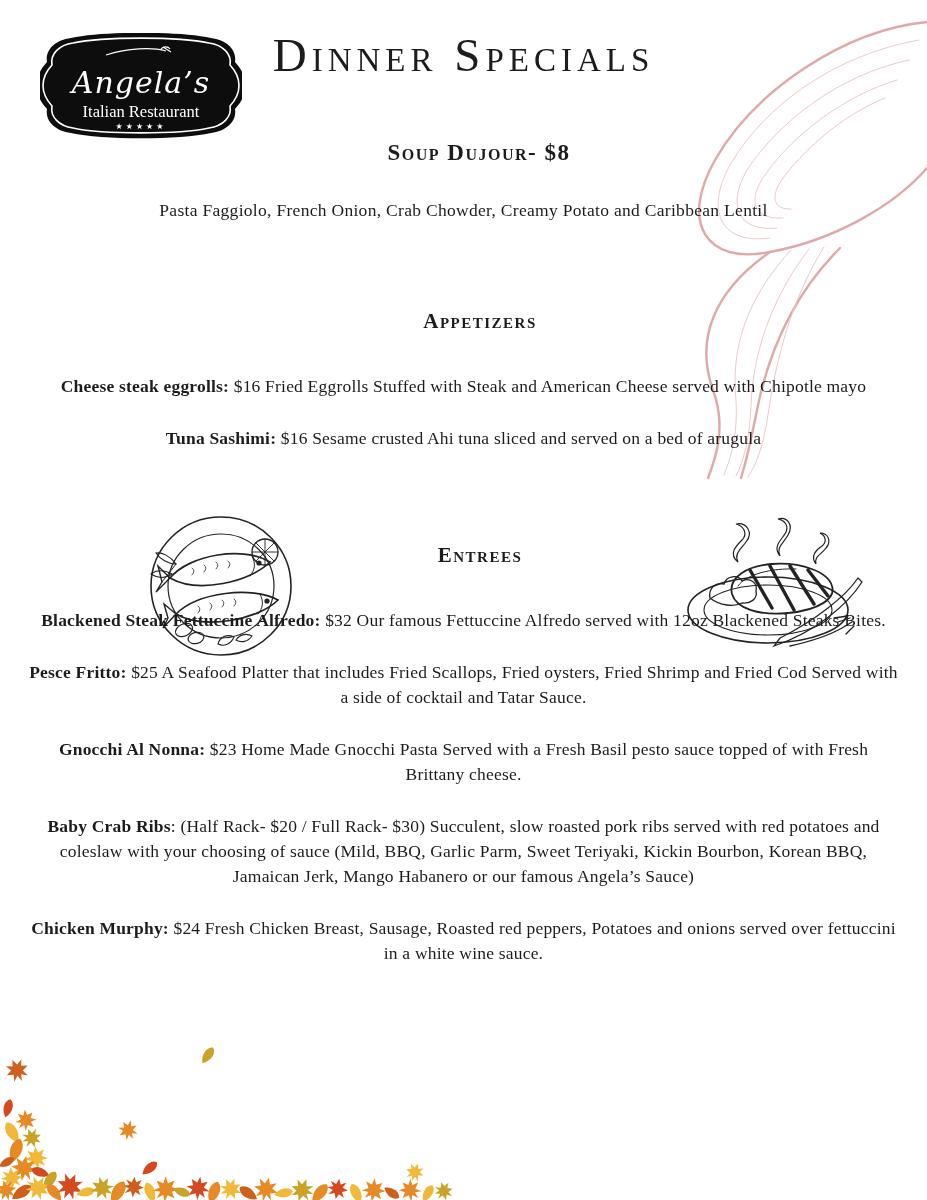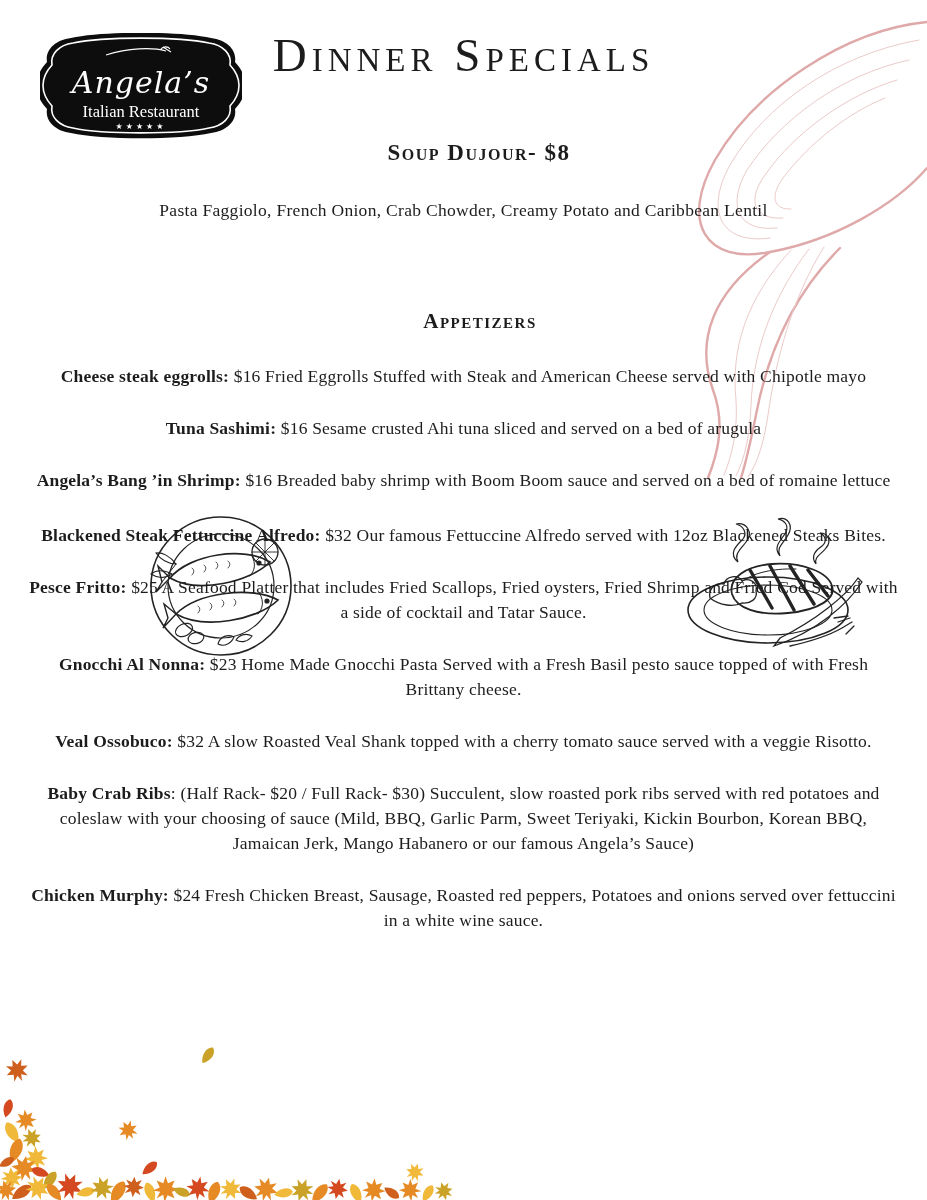--- a/index.html
+++ b/index.html
@@ -49,21 +49,21 @@
   .heading-entrees   { margin-top: 92px; }
   
   .soup-list {
     margin: 34px auto 0 auto;
     text-align: center;
     font-size: 17.5px;
     letter-spacing: 0.3px;
     max-width: 880px;
     position: relative; z-index: 2;
   }
-  .menu-list { margin: 30px auto 0 auto; padding: 0 29px; position: relative; z-index: 2; }
+  .menu-list { margin: 40px auto 0 auto; padding: 0 29px; position: relative; z-index: 2; }
   .menu-item {
     margin: 0 0 27px 0;
     text-align: center;
     font-size: 17.5px;
     line-height: 25px;
     letter-spacing: 0.2px;
   }
   .menu-item .item-name { font-weight: 700; }
   
   .swirl   { position:absolute; top:0; right:0; width:332px; height:490px; z-index:1; }
@@ -107,21 +107,20 @@
   <h2 class="soup-heading">Soup Dujour- $8</h2>
   <p class="soup-list">Pasta Faggiolo, French Onion, Crab Chowder, Creamy Potato and Caribbean Lentil</p>
 
   <h2 class="section-heading heading-appetizers">Appetizers</h2>
   <div class="menu-list">
 
       <p class="menu-item"><strong class="item-name">Cheese steak eggrolls:</strong><span> $16 Fried Eggrolls Stuffed with Steak and American Cheese served with Chipotle mayo</span></p>
 
       <p class="menu-item"><strong class="item-name">Tuna Sashimi:</strong><span> $16 Sesame crusted Ahi tuna sliced and served on a bed of arugula</span></p>
 
-      <p class="menu-item"><strong class="item-name">Angela’s Bang ’in Shrimp:</strong><span> $16 Breaded baby shrimp with Boom Boom sauce and served on a bed of romaine lettuce</span></p>
     </div>
 
   <svg class="fish-illustration" viewBox="0 0 178 148" aria-hidden="true">
     <g fill="none" stroke="#232323" stroke-width="1.6" stroke-linecap="round">
       <ellipse cx="89" cy="74" rx="70" ry="69"></ellipse>
       <ellipse cx="89" cy="74" rx="53" ry="52" stroke-width="1.2"></ellipse>
 
       <circle cx="133" cy="40" r="13" stroke-width="1.3"></circle>
       <path d="M133 27 v26 M120 40 h26 M124 31 l18 18 M142 31 l-18 18" stroke-width="0.9"></path>
 
@@ -141,20 +140,21 @@
       <circle cx="135" cy="89" r="1.8" fill="#232323"></circle>
       <path d="M66 94 q4 3 0 7 M78 91 q4 3 0 7 M90 88 q4 3 0 7 M102 87 q4 3 0 7" stroke-width="0.8"></path>
 
       <ellipse cx="52" cy="118" rx="9" ry="6" transform="rotate(-25 52 118)" stroke-width="1.2"></ellipse>
       <ellipse cx="64" cy="126" rx="8" ry="5.5" transform="rotate(-15 64 126)" stroke-width="1.2"></ellipse>
       <path d="M86 132 c2 -8 10 -10 16 -7 c-3 7 -10 10 -16 7 Z" stroke-width="1.1"></path>
       <path d="M104 128 c4 -6 11 -7 16 -4 c-4 6 -11 7 -16 4 Z" stroke-width="1.1"></path>
     </g>
   </svg>
 
+  <h2 class="section-heading heading-entrees">Entrees</h2>
 
   <svg class="steak-illustration" viewBox="0 0 192 158" aria-hidden="true">
     <g fill="none" stroke="#232323" stroke-width="1.6" stroke-linecap="round">
 
       <path d="M62 62 c-10 -8 -2 -16 4 -22 c6 -6 2 -14 -6 -16 c10 -2 18 8 10 18 c-6 8 -12 12 -8 20 Z" stroke-width="1.2"></path>
       <path d="M104 56 c-8 -10 2 -16 6 -24 c3 -7 -2 -12 -8 -13 c9 -3 16 6 10 16 c-5 9 -12 12 -8 21 Z" stroke-width="1.2"></path>
       <path d="M140 64 c-6 -8 0 -14 6 -18 c5 -4 4 -10 -2 -13 c8 0 12 8 6 15 c-5 7 -12 8 -10 16 Z" stroke-width="1.2"></path>
 
       <ellipse cx="92" cy="110" rx="80" ry="33"></ellipse>
       <ellipse cx="92" cy="110" rx="64" ry="25" stroke-width="1.1"></ellipse>
@@ -173,21 +173,20 @@
 
   <div class="menu-list">
 
       <p class="menu-item"><strong class="item-name">Blackened Steak Fettuccine Alfredo:</strong><span> $32 Our famous Fettuccine Alfredo served with 12oz Blackened Steaks Bites.</span></p>
 
       <p class="menu-item"><strong class="item-name">Pesce Fritto:</strong><span> $25 A Seafood Platter that includes Fried Scallops, Fried oysters, Fried Shrimp and Fried Cod Served with a side of cocktail and Tatar Sauce.</span></p>
 
       <p class="menu-item"><strong class="item-name">Gnocchi Al Nonna:</strong><span> $23 Home Made Gnocchi Pasta Served with a Fresh Basil pesto sauce topped of with Fresh Brittany cheese.</span></p>
 
 
-      <p class="menu-item"><strong class="item-name">Veal Ossobuco:</strong><span> $32 A slow Roasted Veal Shank topped with a cherry tomato sauce served with a veggie Risotto.</span></p>
 
       <p class="menu-item"><strong class="item-name">Baby Crab Ribs</strong><span>: (Half Rack- $20 / Full Rack- $30) Succulent, slow roasted pork ribs served with red potatoes and coleslaw with your choosing of sauce (Mild, BBQ, Garlic Parm, Sweet Teriyaki, Kickin Bourbon, Korean BBQ, Jamaican Jerk, Mango Habanero or our famous Angela’s Sauce)</span></p>
 
       <p class="menu-item"><strong class="item-name">Chicken Murphy:</strong><span> $24 Fresh Chicken Breast, Sausage, Roasted red peppers, Potatoes and onions served over fettuccini in a white wine sauce.</span></p>
     </div>
 
   <svg class="leaves" viewBox="0 0 470 190" aria-hidden="true">
     <defs>
       <path id="maple" d="M0 -11 L2.5 -5 L8.5 -8 L5.5 -2 L11.5 0.5 L5 3 L7.5 9.5 L2 5.5 L0 12 L-2 5.5 L-7.5 9.5 L-5 3 L-11.5 0.5 L-5.5 -2 L-8.5 -8 L-2.5 -5 Z"></path>
       <path id="oval" d="M0 -10 C6 -7 7 3 0 11 C-7 3 -6 -7 0 -10 Z"></path>

